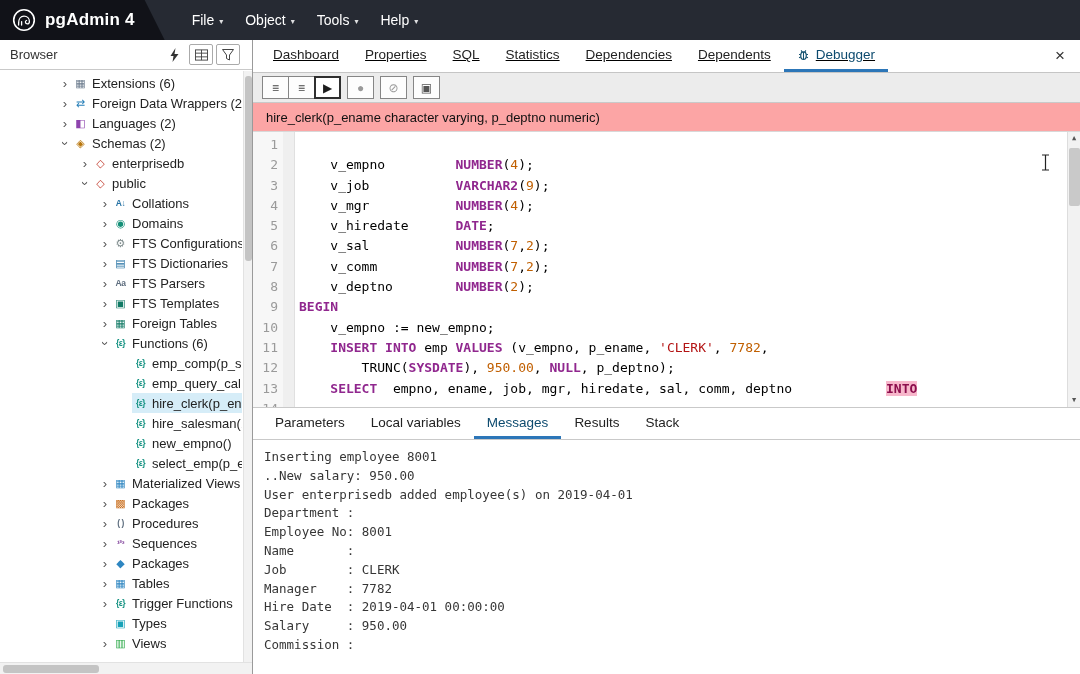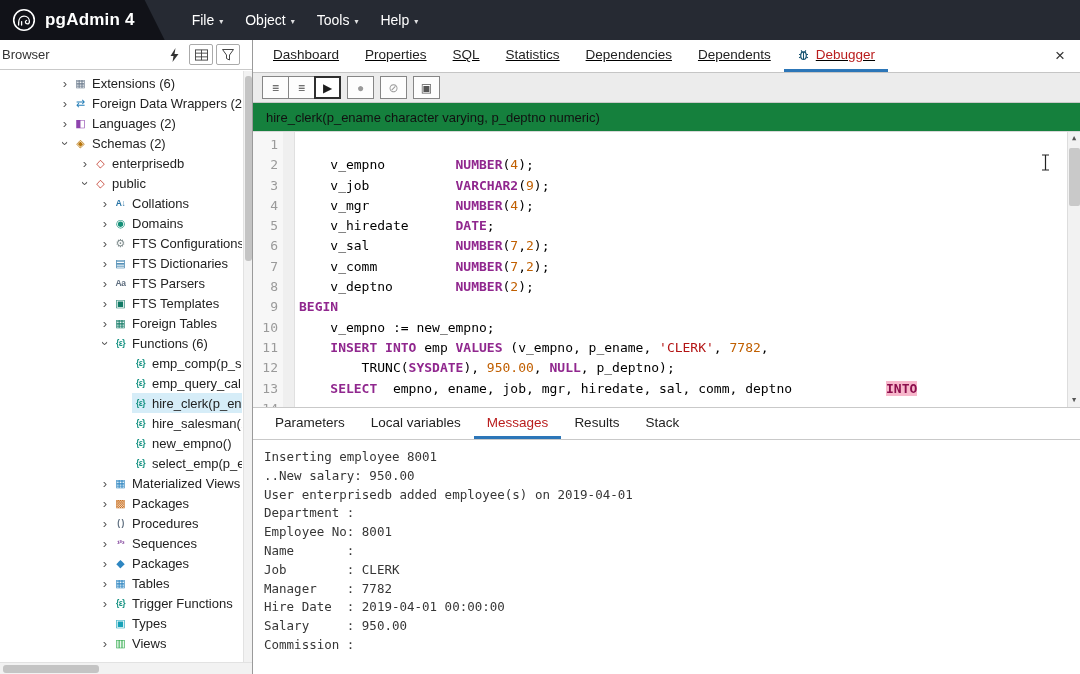--- a/index.html
+++ b/index.html
@@ -12,21 +12,21 @@
                 clip-path:polygon(0 0, calc(100% - 20px) 0, 100% 100%, 0 100%); }
   .app-title { font-size:17px; font-weight:bold; letter-spacing:.2px; white-space:nowrap; }
   .menu-bar { display:flex; align-items:center; margin-left:16px; }
   .menu { display:flex; align-items:center; gap:5px; padding:8px 11px; font-size:14px; cursor:default; }
   .caret { font-size:8px; opacity:.85; position:relative; top:1px; }
 
   .app-body { display:flex; height:634px; }
 
   
   .sidebar { width:253px; flex:none; border-right:1px solid #9a9a9a; display:flex; flex-direction:column; position:relative; background:#fff; }
-  .sidebar-header { height:30px; flex:none; display:flex; align-items:center; padding:0 12px 0 2px; border-bottom:1px solid #c9c9c9; }
+  .sidebar-header { height:30px; flex:none; display:flex; align-items:center; padding:0 12px 0 10px; border-bottom:1px solid #c9c9c9; }
   .sidebar-title { font-size:13px; color:#333; }
   .sidebar-tools { margin-left:auto; display:flex; align-items:center; gap:3px; }
   .tool-btn { width:24px; height:21px; display:flex; align-items:center; justify-content:center; border:1px solid #aaa; border-radius:2px; background:#fff; }
   .tool-btn.flat { border-color:transparent; background:transparent; }
   .tree { flex:1; overflow:hidden; padding:3px 10px 0 0; }
   .tree-row { display:flex; align-items:center; height:20px; font-size:13px; color:#222; white-space:nowrap; }
   .chev { width:14px; flex:none; text-align:center; color:#555; font-size:13px; line-height:1; }
   .chev span { display:inline-block; }
   .chev.down span { transform:rotate(90deg); }
   .row-main { flex:1; display:flex; align-items:center; height:100%; overflow:hidden; }
@@ -37,29 +37,29 @@
   .v-scroll { position:absolute; top:31px; right:0; bottom:12px; width:9px; background:#f2f2f2; border-left:1px solid #e2e2e2; }
   .v-thumb { position:absolute; left:1px; width:7px; border-radius:3px; background:#c4c4c4; }
   .h-scroll { height:12px; flex:none; background:#f2f2f2; border-top:1px solid #e2e2e2; position:relative; }
   .h-thumb { position:absolute; top:2px; height:8px; border-radius:3px; background:#c4c4c4; }
 
   
   .main { flex:1; display:flex; flex-direction:column; min-width:0; }
   .tabbar { height:33px; flex:none; display:flex; align-items:stretch; border-bottom:1px solid #c5c5c5; padding-left:7px; }
   .tabs-wrap { display:flex; align-items:stretch;text-decoration:underline; }
   .tab { display:flex; align-items:center; gap:6px; padding:0 13px; font-size:13.5px; color:#222; border-bottom:3px solid transparent; cursor:default; }
-  .tab.active { color:#b91c1c; border-bottom-color:#2c76b8; }
+  .tab.active { color:#0c4a6e; border-bottom-color:#2c76b8; }
   .tab-close { margin-left:auto; display:flex; align-items:center; padding:0 15px; font-size:17px; color:#333; }
 
   .dbg-toolbar { height:30px; flex:none; background:#ececec; border-bottom:1px solid #c9c9c9; display:flex; align-items:center; padding-left:9px; }
   .tb-btn { width:27px; height:23px; display:flex; align-items:center; justify-content:center; background:#fdfdfd; border:1px solid #868686; margin-right:-1px; font-size:12px; }
   .tb-btn.focused { border:2px solid #2f2f2f; background:#fff; z-index:2; }
   .tb-gap { width:7px; flex:none; }
 
-  .signature { height:29px; flex:none; display:flex; align-items:center; padding:0 13px; font-size:13px; color:#111; border-bottom:1px solid #d8d8d8; background:#15803d; }
+  .signature { height:29px; flex:none; display:flex; align-items:center; padding:0 13px; font-size:13px; color:#111; border-bottom:1px solid #d8d8d8; background:#fca5a5; }
 
   .code-area { height:276px; flex:none; position:relative; display:flex; border-bottom:1px solid #c9c9c9;
                font-family:"DejaVu Sans Mono",monospace; font-size:13px; line-height:20.3px; overflow:hidden; background:#fff; }
   .gutter-nums { width:30px; flex:none; background:#f7f7f7; color:#9a9a9a; text-align:right; padding:3px 5px 0 0; }
   .gnum { height:20.3px; }
   .gutter-bp { width:12px; flex:none; background:#efefef; border-right:1px solid #e0e0e0; }
   .code-lines { flex:1; padding:3px 0 0 4px; overflow:hidden; }
   .code-line { white-space:pre; height:20.3px; color:#000; }
   .p { color:#000; }
   .k { color:#90278e; font-weight:bold; }

